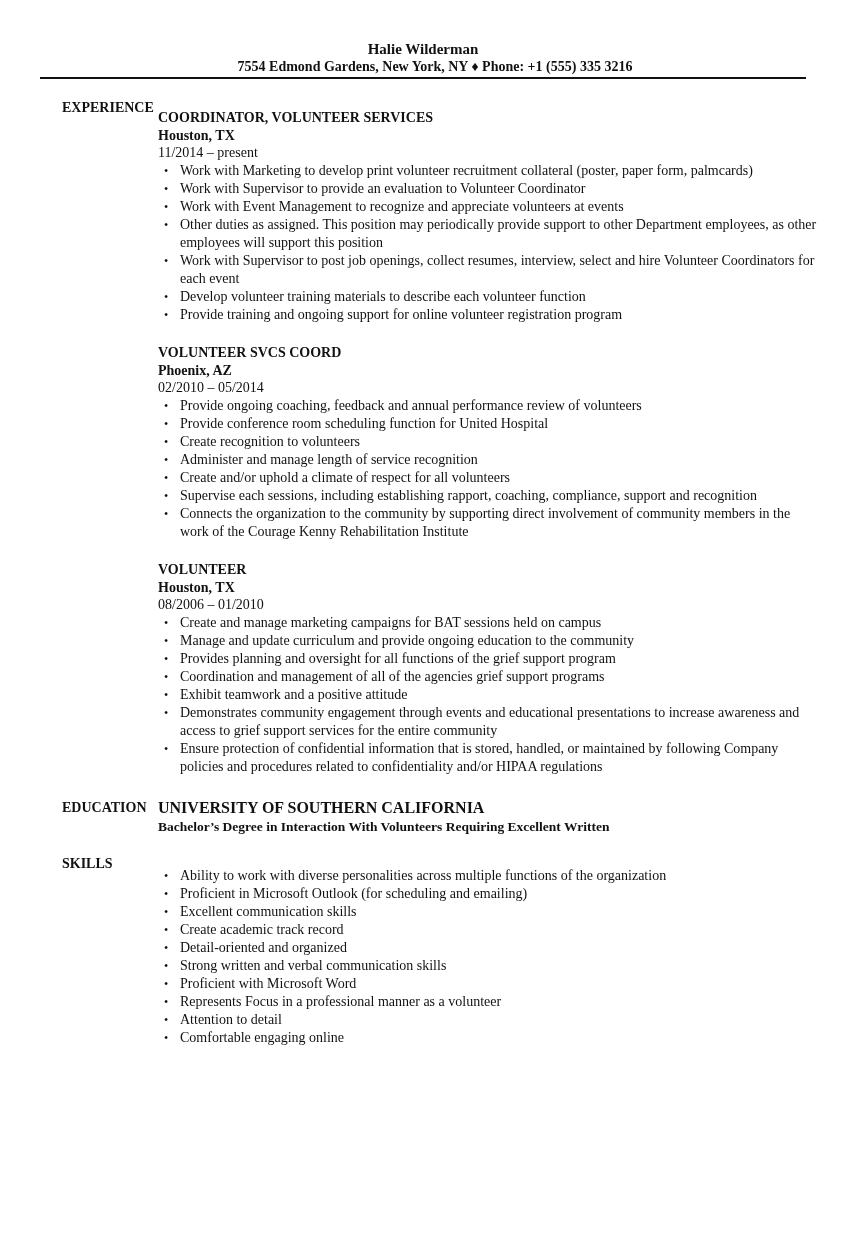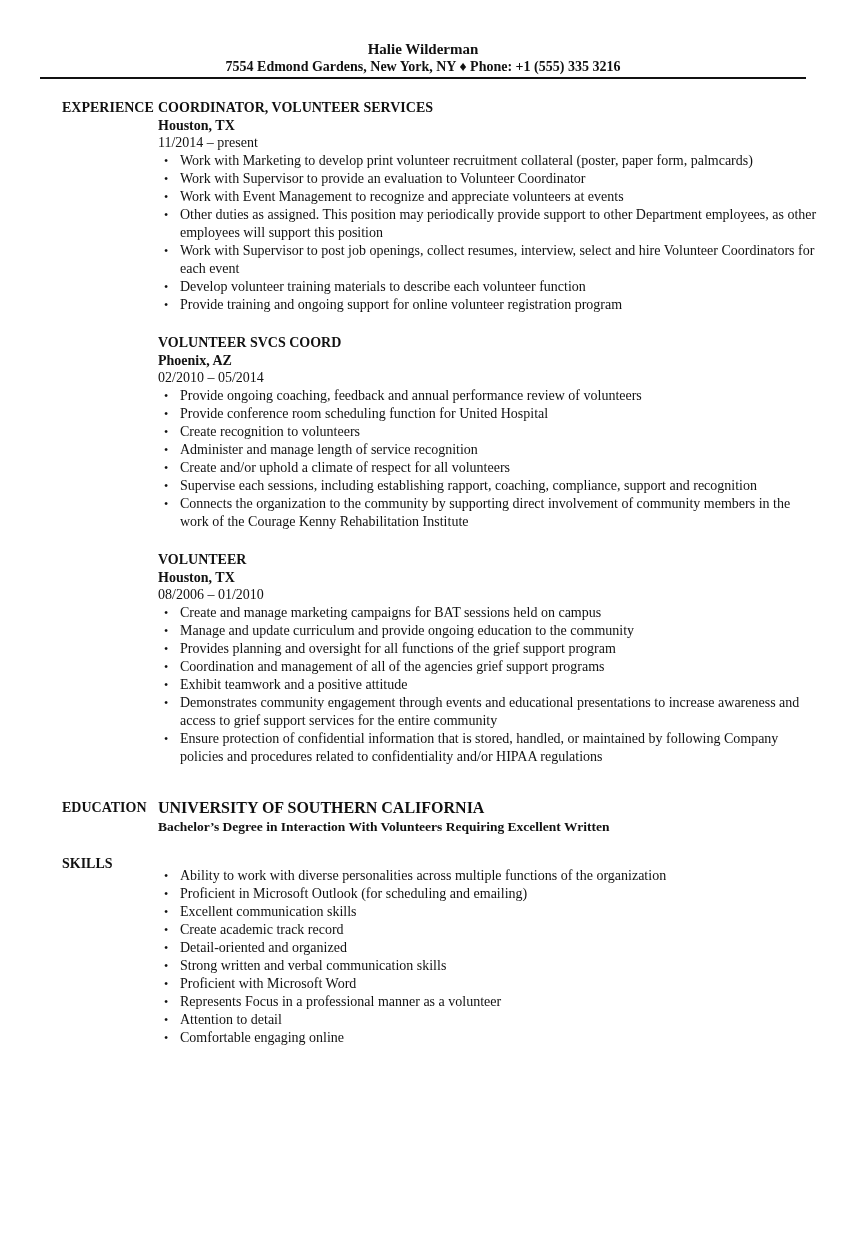--- a/index.html
+++ b/index.html
@@ -8,34 +8,34 @@
     font-family: "Liberation Serif", "DejaVu Serif", serif;
     color: #111111;
     position: relative;
     overflow: hidden;
   }
   .header-name {
     position: absolute; left: 0; top: 25px; width: 846px;
     text-align: center; font-weight: bold; font-size: 15px; line-height: 24px; margin-top: 12px;
   }
   .header-contact {
-    position: absolute; left: 0; top: 58px; width: 846px;
+    position: absolute; left: 12px; top: 58px; width: 846px;
     text-align: center; font-weight: bold; font-size: 14px; line-height: 18px;
   }
   .rule {
     position: absolute; left: 40px; top: 77px; width: 766px; height: 2px;
     background: #111111;
   }
   .section { position: absolute; left: 0; width: 846px; }
   .section-label {
     position: absolute; left: 36px; top: 0;
     font-weight: bold; font-size: 14px; line-height: 18px; margin-left: 26px;
   }
   .section-body { position: absolute; left: 158px; top: 0; width: 660px; }
-  .job { margin-bottom: 20px; }
+  .job { margin-bottom: 20px; margin-top: 10px; }
   .job-title { font-weight: bold; font-size: 14px; line-height: 18px; }
   .job-location { font-weight: bold; font-size: 14px; line-height: 18px; }
   .job-dates { font-size: 14px; line-height: 16px; }
   ul.bullets { list-style: none; margin-top: 1px; }
   ul.bullets li {
     position: relative; padding-left: 22px;
     font-size: 14px; line-height: 18px;
   }
   ul.bullets li::before {
     content: "\2022"; position: absolute; left: 6px; top: 0;

